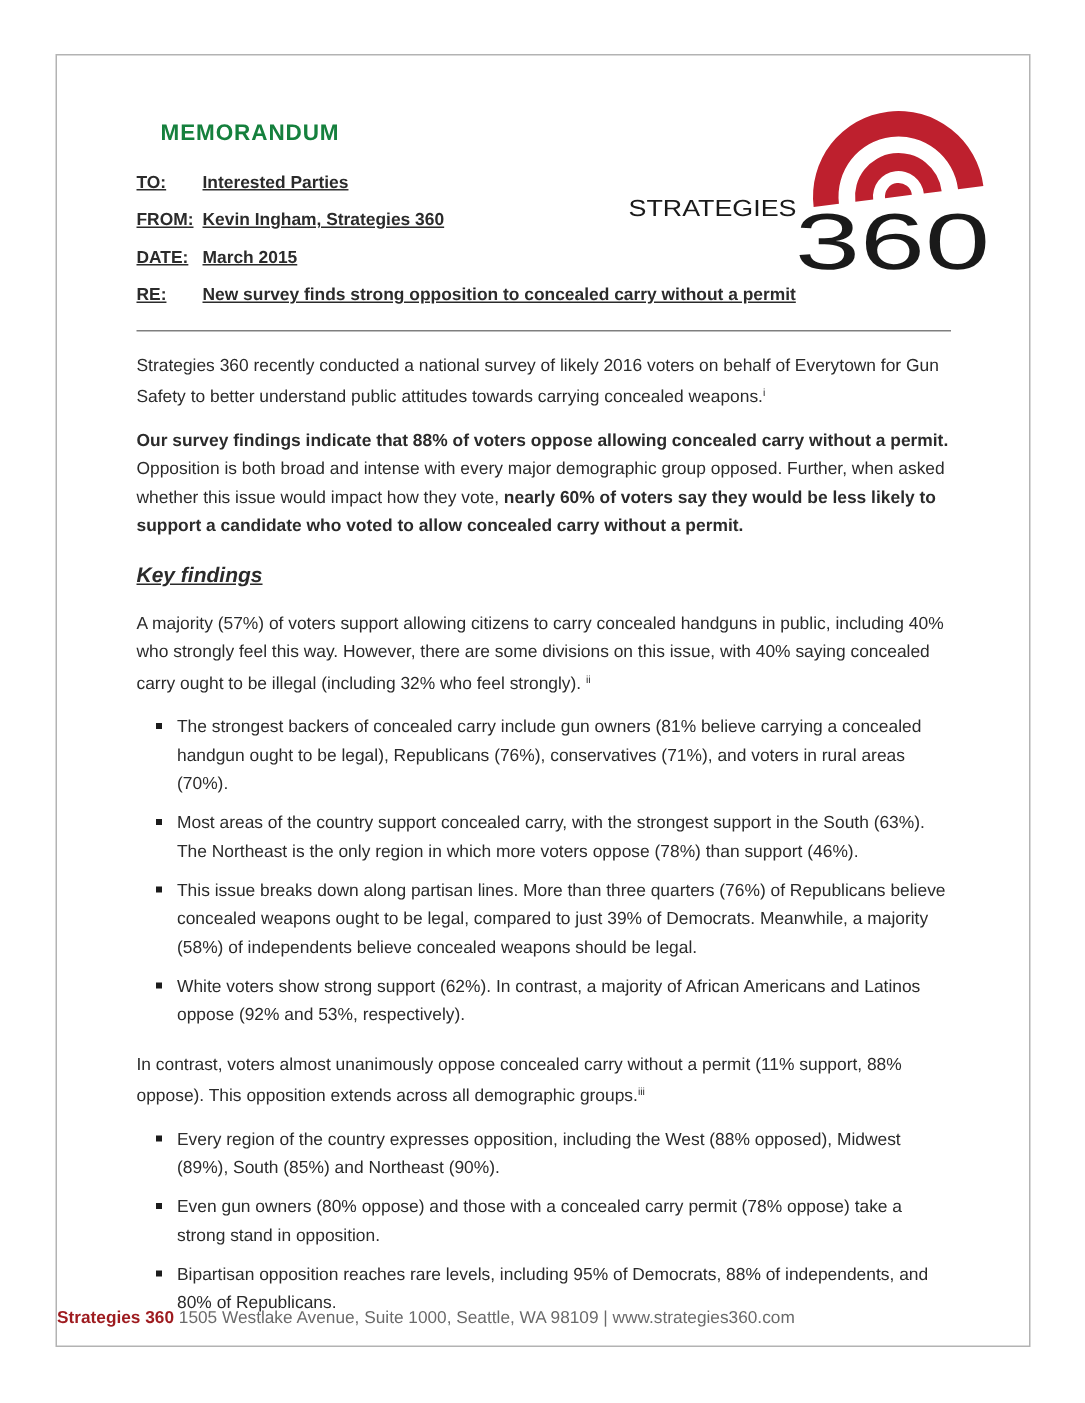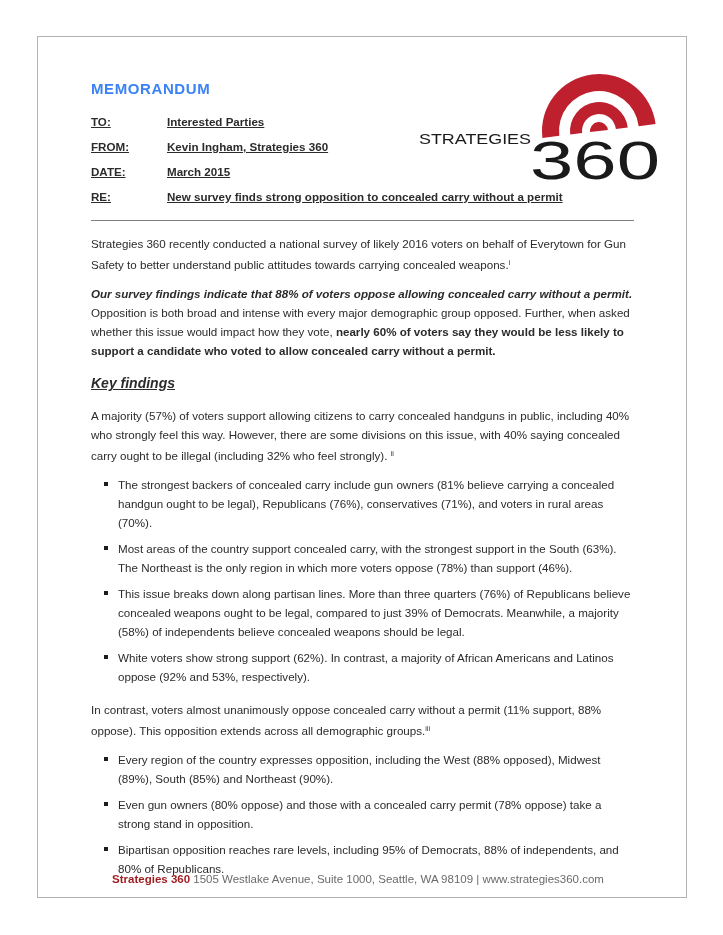--- a/index.html
+++ b/index.html
@@ -9,51 +9,51 @@
   }
   .page{
     position:absolute;left:37px;top:36px;width:650px;height:862px;
     box-sizing:border-box;border:1px solid #b3b3b3;background:#fff;
   }
   .content{
     position:absolute;left:0;top:0;right:0;bottom:0;
     padding:0 52px 0 53px;font-size:11.6px;line-height:19px;
   }
   .memo-title{
-    margin:42px 0 0 0;font-size:15px;font-weight:bold;letter-spacing:.6px;color:#3b82f6;
+    margin:42px 0 0 16px;font-size:15px;font-weight:bold;letter-spacing:.6px;color:#15803d;
   }
   .memo-fields{margin-top:17px;text-decoration:underline;}
   .memo-row{display:flex;margin-bottom:11px;font-weight:bold;line-height:14px;}
   .memo-row .lbl{width:44px;flex:0 0 44px;}
-  .memo-row .val{flex:1;margin-left:32px;}
+  .memo-row .val{flex:1;}
   .rule{
     border:none;border-top:1px solid #7f7f7f;margin:16px 0 0 0;height:0;
   }
   p{margin:13px 0 10px 0;}
   p + p{margin-top:0;}
   .seg-b{font-weight:bold;}
-  .seg-bi{font-weight:bold;font-style:italic;}
+  .seg-bi{font-weight:bold;}
   .seg-iu{font-style:italic;text-decoration:underline;}
   .seg-sup{font-size:7px;vertical-align:4px;}
   .kf-heading{
     margin:14px 0 9px 0;font-weight:bold;font-style:italic;text-decoration:underline;
     font-size:14px;
   }
   ul.bullets{list-style:none;margin:0 0 0 0;padding:0;}
   ul.bullets li{position:relative;padding-left:27px;margin:0 0 7px 0;}
   ul.bullets li::before{
     content:"";position:absolute;left:13px;top:7px;width:4px;height:4px;background:#1c1c1c;
   }
   ul.bullets.second{margin-top:10px;}
   .contrast-para{margin-top:14px;}
   .logo{
     position:absolute;left:368px;top:28px;width:260px;height:122px;
   }
   .footer{
-    position:absolute;left:0;right:8px;bottom:11px;text-align:center;
+    position:absolute;left:0;right:8px;bottom:11px;text-align:left;
     font-size:11.5px;color:#6a6a6a;line-height:14px;
   }
   .footer .brand{font-weight:bold;color:#9e1b1f;}
 </style>
 </head>
 <body>
 
 <div class="page">
   <div class="content">
 

